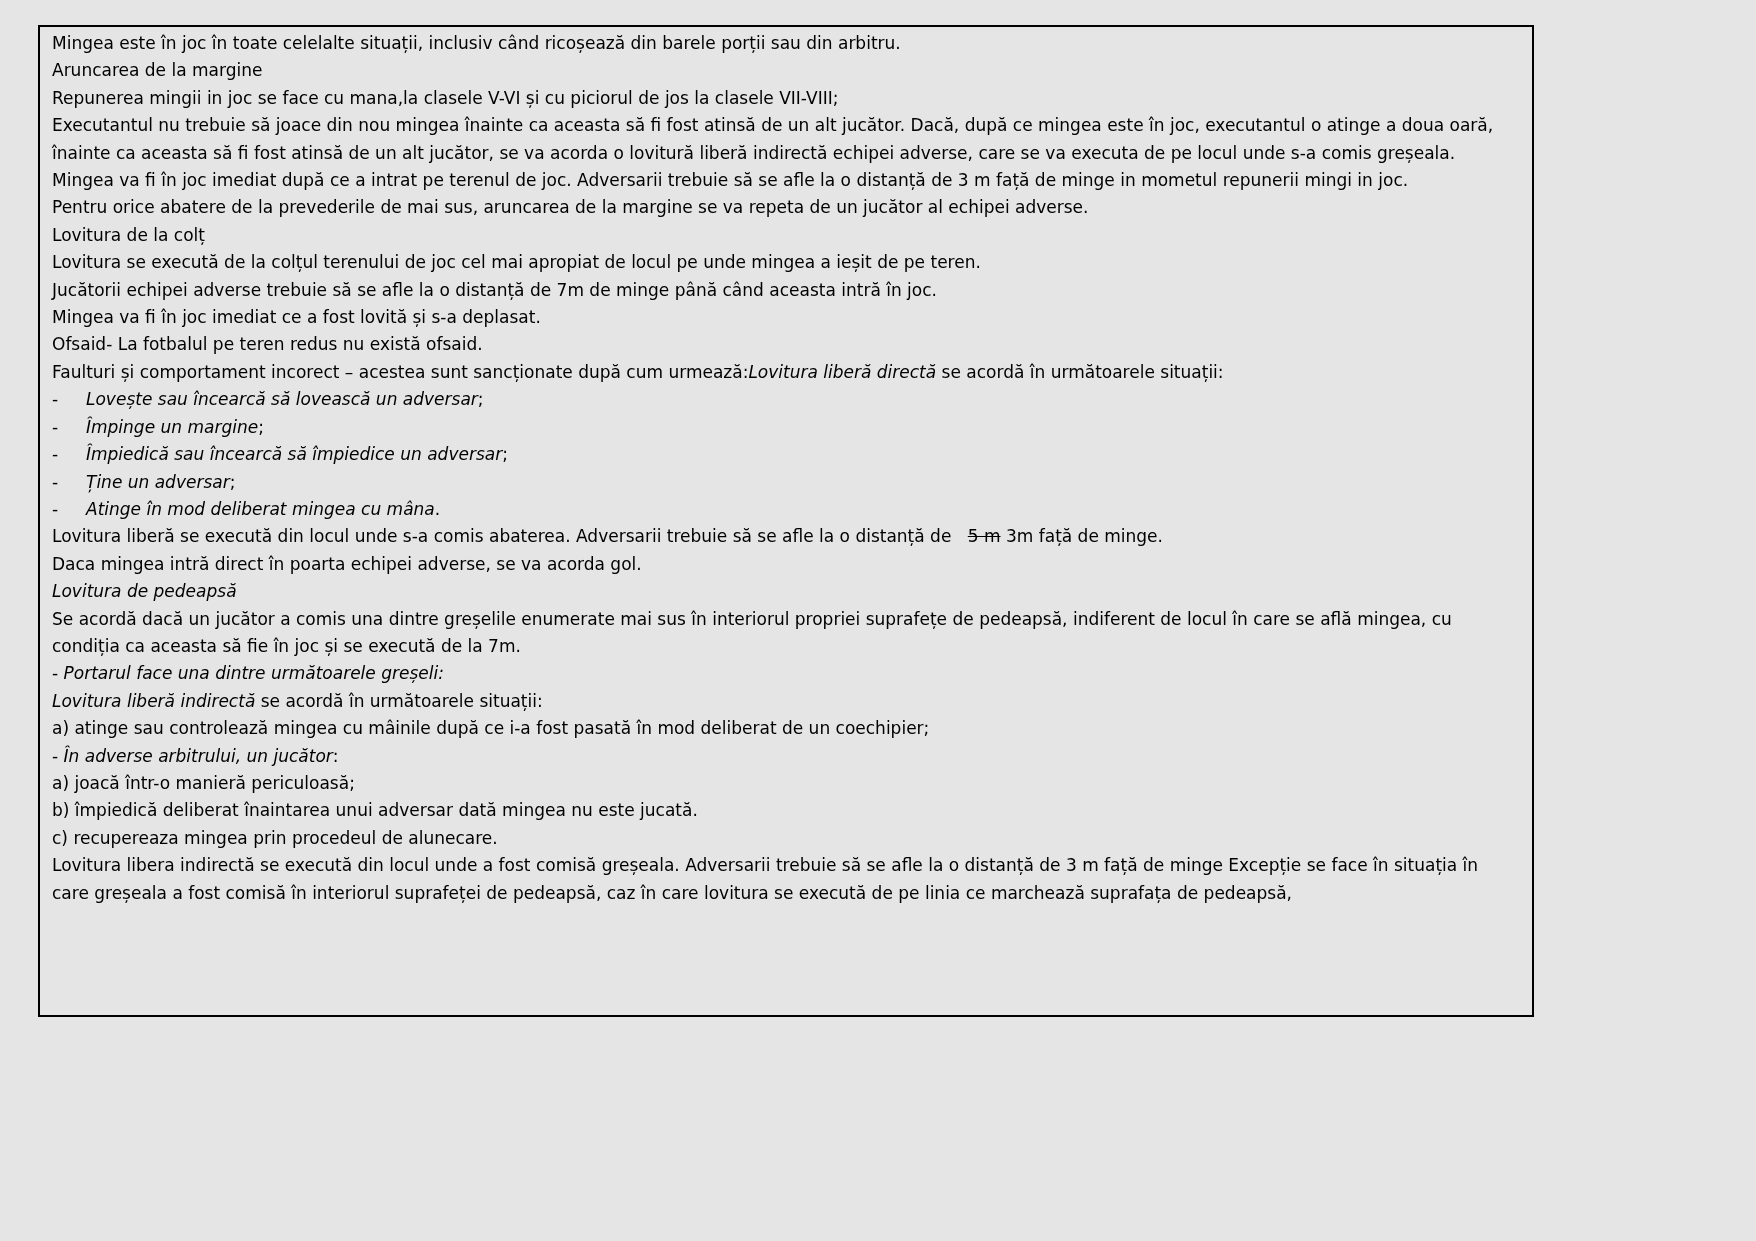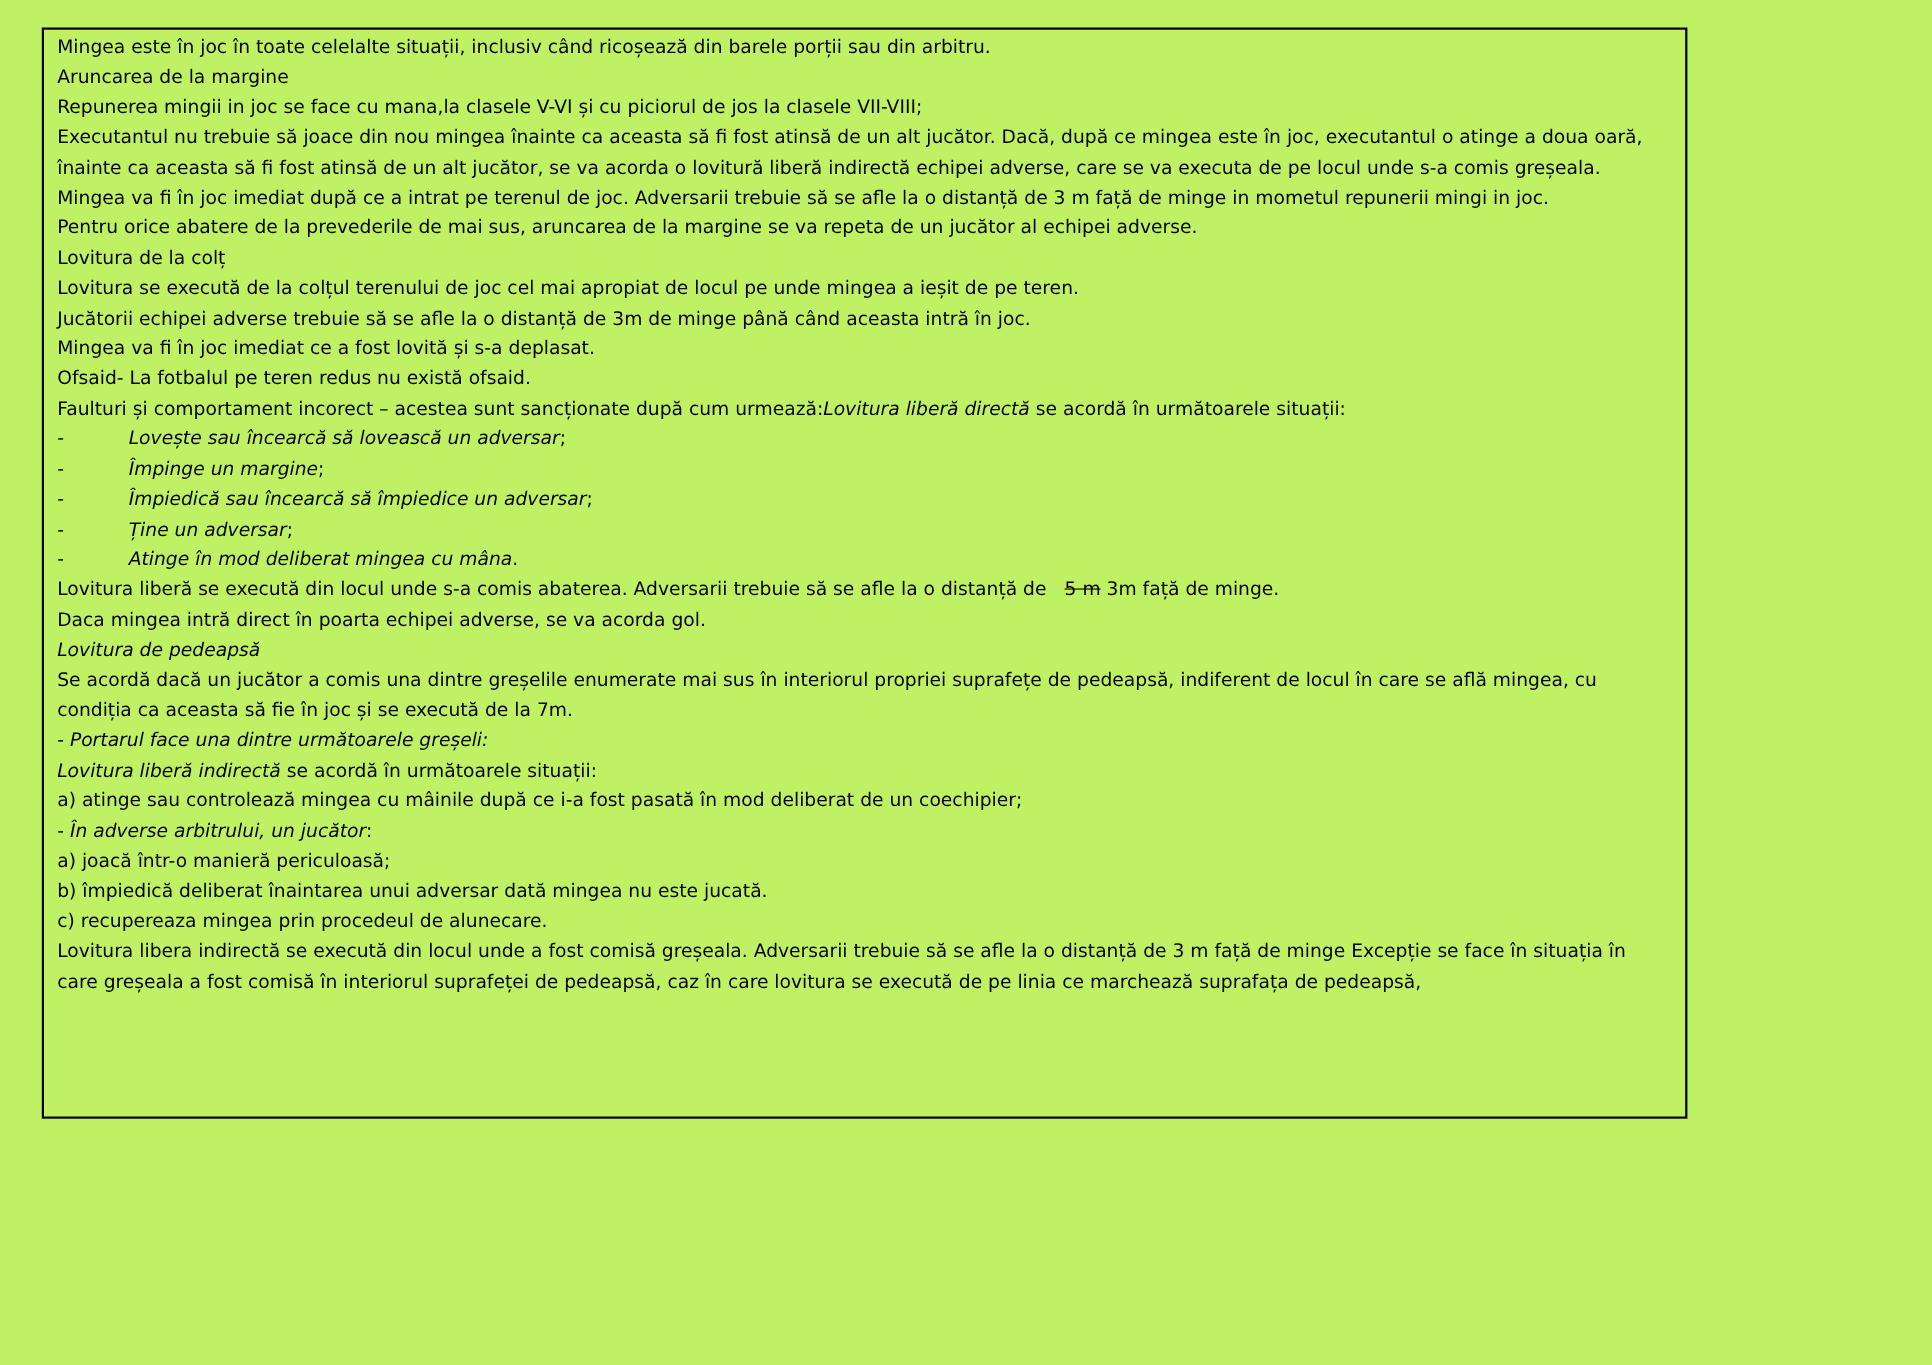--- a/index.html
+++ b/index.html
@@ -4,21 +4,21 @@
 <style>
   html, body {
     margin: 0;
     padding: 0;
     background: #ffffff;
   }
   .page {
     position: relative;
     width: 1756px;
     height: 1241px;
-    background: #bef264;
+    background: #e5e5e5;
     font-family: "DejaVu Sans", sans-serif;
     color: #000000;
   }
   .text-frame {
     position: absolute;
     left: 38px;
     top: 25px;
     width: 1496px;
     height: 992px;
     box-sizing: border-box;
@@ -35,21 +35,20 @@
   .bullet {
     display: flex;
     align-items: flex-start;
   }
   .dash {
     flex: 0 0 34px;
     width: 34px;
   }
   .bullet-text {
     flex: 1 1 auto;
-    margin-left: 31px;
   }
   .italic {
     font-style: italic;
   }
   .strike {
     text-decoration: line-through;
     margin-left: 11px;
   }
 </style>
 </head>
@@ -58,21 +57,21 @@
 <div class="page">
   <div class="text-frame" id="text-frame">
       <p class="para"><span>Mingea este în joc în toate celelalte situații, inclusiv când ricoșează din barele porții sau din arbitru.</span></p>
       <p class="para"><span>Aruncarea de la margine</span></p>
       <p class="para"><span>Repunerea mingii in joc se face cu mana,la clasele V-VI și cu piciorul de jos la clasele VII-VIII;</span></p>
       <p class="para"><span>Executantul nu trebuie să joace din nou mingea înainte ca aceasta să fi fost atinsă de un alt jucător. Dacă, după ce mingea este în joc, executantul o atinge a doua oară, înainte ca aceasta să fi fost atinsă de un alt jucător, se va acorda o lovitură liberă indirectă echipei adverse, care se va executa de pe locul unde s-a comis greșeala.</span></p>
       <p class="para"><span>Mingea va fi în joc imediat după ce a intrat pe terenul de joc. Adversarii trebuie să se afle la o distanță de 3 m față de minge in mometul repunerii mingi in joc.</span></p>
       <p class="para"><span>Pentru orice abatere de la prevederile de mai sus, aruncarea de la margine se va repeta de un jucător al echipei adverse.</span></p>
       <p class="para"><span>Lovitura de la colț</span></p>
       <p class="para"><span>Lovitura se execută de la colțul terenului de joc cel mai apropiat de locul pe unde mingea a ieșit de pe teren.</span></p>
-      <p class="para"><span>Jucătorii echipei adverse trebuie să se afle la o distanță de 3m de minge până când aceasta intră în joc.</span></p>
+      <p class="para"><span>Jucătorii echipei adverse trebuie să se afle la o distanță de 7m de minge până când aceasta intră în joc.</span></p>
       <p class="para"><span>Mingea va fi în joc imediat ce a fost lovită și s-a deplasat.</span></p>
       <p class="para"><span>Ofsaid- La fotbalul pe teren redus nu există ofsaid.</span></p>
       <p class="para"><span>Faulturi și comportament incorect – acestea sunt sancționate după cum urmează:</span><span class="italic">Lovitura liberă directă</span><span> se acordă în următoarele situații:</span></p>
       <p class="para bullet">
         <span class="dash">-</span>
         <span class="bullet-text"><span class="italic">Lovește sau încearcă să lovească un adversar</span><span>;</span></span>
       </p>
       <p class="para bullet">
         <span class="dash">-</span>
         <span class="bullet-text"><span class="italic">Împinge un margine</span><span>;</span></span>

